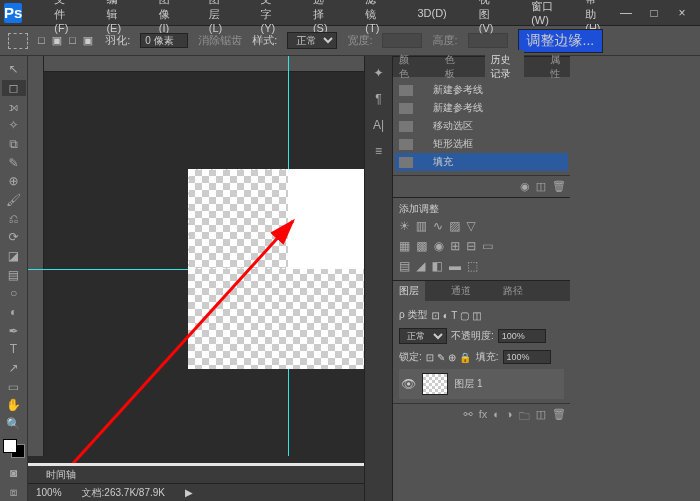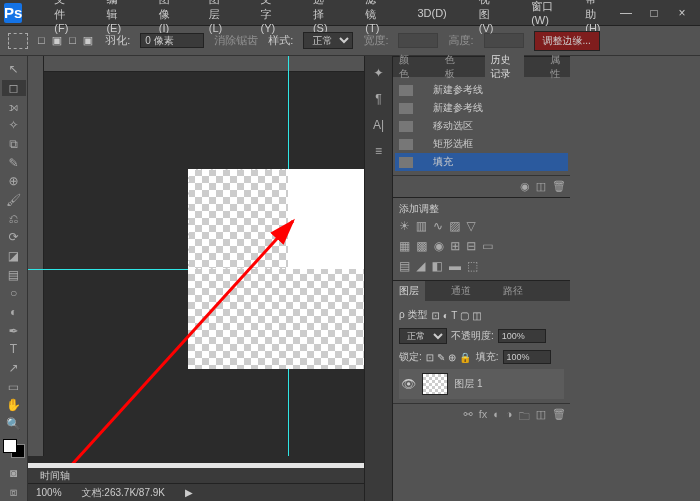--- a/index.html
+++ b/index.html
@@ -5,42 +5,42 @@
 * { margin: 0; padding: 0; box-sizing: border-box; font-family: "Microsoft YaHei", sans-serif; }
 body { background: #535353; color: #ccc; width: 700px; height: 501px; overflow: hidden; font-size: 11px; }
 .titlebar { height: 26px; background: #3a3a3a; display: flex; align-items: center; padding: 0 4px; border-bottom: 1px solid #222; }
 .ps-logo { width: 20px; height: 20px; background: #1473e6; color: #fff; display: flex; align-items: center; justify-content: center; font-weight: bold; font-size: 15px; border-radius: 2px; margin-right: 6px; }
 .menu-item { padding: 4px 6px; cursor: pointer; font-size: 11px; margin-left: 20px; }
 .win-controls { margin-left: auto; display: flex; }
 .win-btn { width: 28px; height: 18px; display: flex; align-items: center; justify-content: center; font-size: 12px; cursor: pointer; }
 .options-bar { height: 30px; background: #535353; display: flex; align-items: center; padding: 0 8px; border-bottom: 1px solid #333; gap: 10px; font-size: 11px; }
 .options-bar .sel-icon { width: 20px; height: 16px; border: 1px dashed #aaa; }
 .options-bar select, .options-bar input { background: #3a3a3a; color: #ccc; border: 1px solid #222; font-size: 10px; padding: 1px 4px; }
-.options-bar .btn { background: #7f1d1d; border: 1px solid #222; padding: 2px 8px; font-size: 10px; cursor: pointer; }
+.options-bar .btn { background: #1d4ed8; border: 1px solid #222; padding: 2px 8px; font-size: 14px; cursor: pointer; }
 .main { display: flex; height: 445px; }
 .toolbar { width: 28px; background: #535353; display: flex; flex-direction: column; padding-top: 4px; border-right: 1px solid #333; }
 .tool { width: 24px; height: 20px; margin: 1px auto; display: flex; align-items: center; justify-content: center; font-size: 12px; cursor: pointer; color: #aaa; }
 .tool.active { background: #3a3a3a; }
 .color-swatch { margin: 6px auto; position: relative; width: 22px; height: 22px; }
 .color-swatch .fg { position: absolute; width: 14px; height: 14px; background: #fff; border: 1px solid #000; top: 0; left: 0; z-index: 2; }
 .color-swatch .bg { position: absolute; width: 14px; height: 14px; background: #000; border: 1px solid #888; bottom: 0; right: 0; }
 .canvas-area { flex: 1; background: #2b2b2b; position: relative; overflow: hidden; }
 .doc-tab { height: 22px; background: #3a3a3a; display: flex; align-items: center; padding: 0 10px; font-size: 10px; border-bottom: 1px solid #222; }
 .canvas-viewport { position: relative; height: 400px; }
 .canvas { position: absolute; left: 160px; top: 113px; width: 200px; height: 200px; }
 .checker { width: 100%; height: 100%; background-image: repeating-conic-gradient(#ccc 0 25%, #fff 0 50%); background-size: 14px 14px; }
 .filled-q { position: absolute; top: 0; right: 0; width: 100px; height: 100px; background: #fff; }
 .marquee { position: absolute; top: 0; right: -1px; width: 201px; height: 100px; border: 1px dashed #fff; }
 .guide-v { position: absolute; top: 0; bottom: 0; width: 1px; background: #2fe6e6; left: 260px; }
 .guide-h { position: absolute; left: 0; right: 0; height: 1px; background: #2fe6e6; top: 213px; }
 .ruler-h { position: absolute; left: 0; right: 0; top: 0; height: 16px; background: #535353; border-bottom: 1px solid #222; }
 .ruler-v { position: absolute; left: 0; top: 0; bottom: 0; width: 16px; background: #535353; border-right: 1px solid #222; }
 .arrow-line { position: absolute; left: 20px; top: 155px; width: 280px; height: 280px; pointer-events: none; }
 .status-bar { position: absolute; bottom: 0; left: 0; right: 0; height: 18px; background: #3a3a3a; display: flex; align-items: center; padding: 0 8px; font-size: 10px; gap: 20px; border-top: 1px solid #222; }
-.timeline-bar { position: absolute; bottom: 18px; left: 0; right: 0; height: 20px; background: #3a3a3a; display: flex; align-items: center; padding: 0 12px; font-size: 10px; border-top: 5px solid #e5e5e5; }
+.timeline-bar { position: absolute; bottom: 18px; left: 0; right: 0; height: 20px; background: #3a3a3a; display: flex; align-items: center; padding: 0 18px; font-size: 10px; border-top: 3px solid #e5e5e5; }
 .right-panels { width: 178px; background: #535353; display: flex; flex-direction: column; border-left: 1px solid #222; }
 .vtabs { width: 28px; background: #3a3a3a; display: flex; flex-direction: column; align-items: center; padding-top: 10px; gap: 12px; font-size: 12px; border-left: 1px solid #222; }
 .vtab { transform: rotate(0); color: #aaa; cursor: pointer; }
 .right-wrap { display: flex; flex: 1; }
 .panel { background: #535353; border-top: 1px solid #222; }
 .panel-tabs { height: 20px; background: #3a3a3a; display: flex; align-items: center; font-size: 10px; gap: 20px; }
 .panel-tab { padding: 3px 6px; cursor: pointer; color: #999; }
 .panel-tab.active { background: #535353; color: #ddd; }
 .panel-body { padding: 4px 6px; font-size: 10px; }
 .history-item { display: flex; align-items: center; padding: 2px 0; gap: 20px; }
@@ -74,21 +74,21 @@
     <div class="win-btn">—</div>
     <div class="win-btn">□</div>
     <div class="win-btn">×</div>
   </div>
 </div>
 
 <div class="options-bar">
   <div class="sel-icon"></div>
   <span style="letter-spacing:2px">□ ▣ □ ▣</span>
   <span>羽化:</span>
-  <input style="width: 64px;" value="0 像素">
+  <input style="width: 48px;" value="0 像素">
   <span style="opacity:.5">消除锯齿</span>
   <span>样式:</span>
   <select><option>正常</option></select>
   <span style="opacity:.5">宽度:</span>
   <input disabled="" style="width: 40px; opacity: 0.4;">
   <span style="opacity:.5">高度:</span>
   <input disabled="" style="width: 40px; opacity: 0.4;">
   <div class="btn">调整边缘...</div>
 </div>
 

